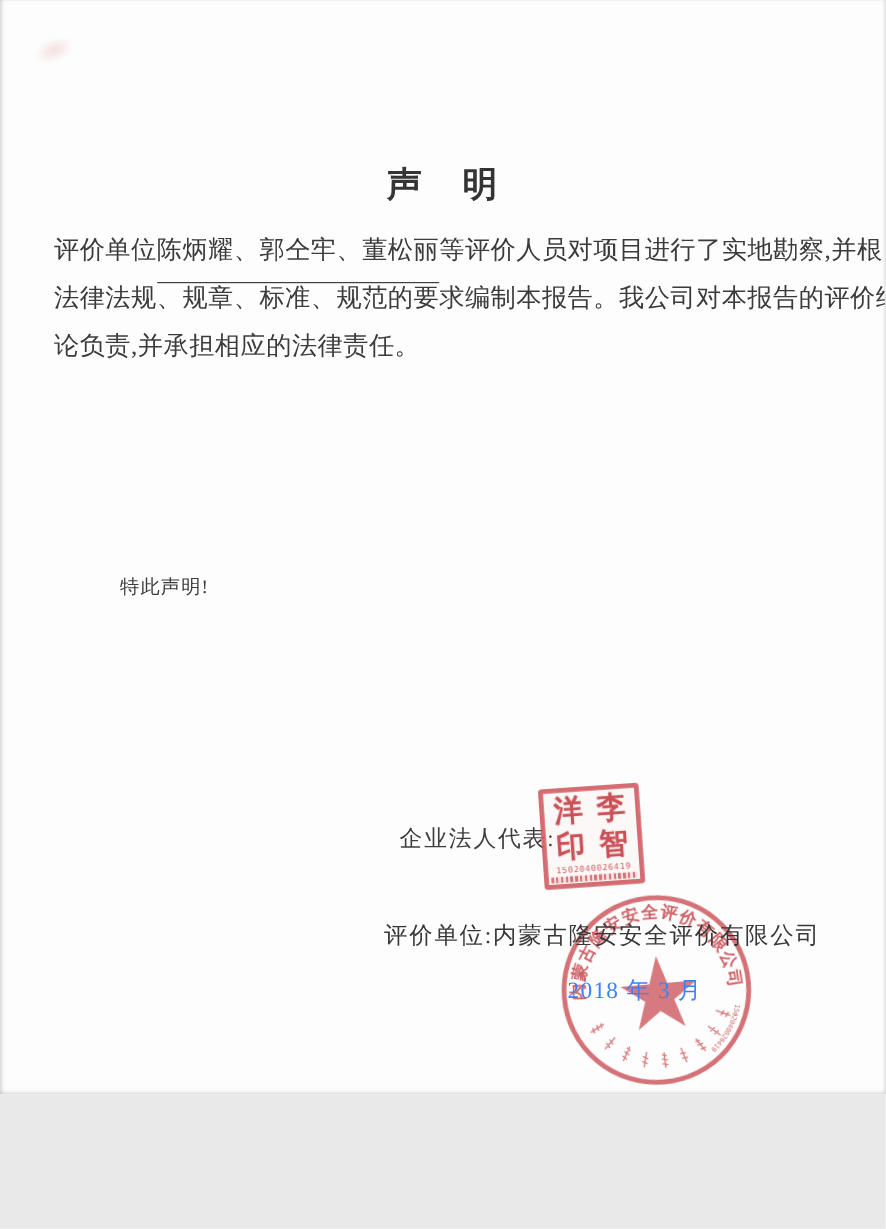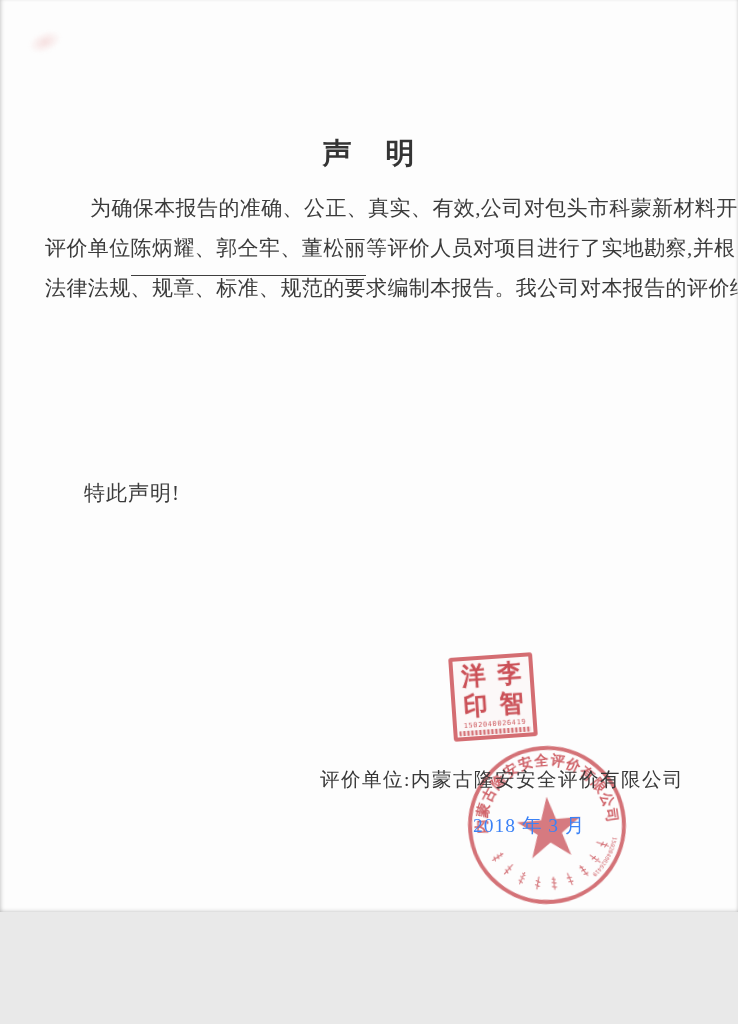--- a/index.html
+++ b/index.html
@@ -31,22 +31,22 @@
   .para {
     position:absolute; left:45px; top:188px; width:655px;
     font-size:21px; line-height:40px; letter-spacing:.4px;
   }
   .pline { white-space:pre; }
   .pline.indent { padding-left:45px; }
   .names-underline {
     border-bottom:1.5px solid #3f3f3f; padding-bottom:15px;
   }
   .closing {
-    position:absolute; left:84px; top:479px;
-    font-size:21px; letter-spacing:1px;
+    position:absolute; left:100px; top:479px;
+    font-size:16px; letter-spacing:1px;
   }
   .legal-label {
     position:absolute; left:333px; top:686px;
     font-size:19px; letter-spacing:1.5px; color:#3e3e3e;
   }
   .unit-line {
     position:absolute; left:320px; top:766px;
     font-size:19.5px; letter-spacing:1.5px; z-index:3; color:#383838;
   }
   .date-line {
@@ -95,27 +95,28 @@
 <body>
 
 <div class="page">
 
   <div class="smudge"></div>
   <div class="scan-artifact"></div>
 
   <div class="doc-title">声    明</div>
 
   <div class="para">
-    <div class="pline indent">为确保本报告的准确、公正、真实、有效,公司对包头市科蒙新材料开</div>
     <div class="pline"><span>评价单位</span><span class="names-underline">陈炳耀、郭仝牢、董松丽</span><span>等评价人员对项目进行了实地勘察,并根</span></div>
     <div class="pline">法律法规、规章、标准、规范的要求编制本报告。我公司对本报告的评价结</div>
+    <div class="pline">论负责,并承担相应的法律责任。</div>
   </div>
 
   <div class="closing">特此声明!</div>
 
+  <div class="legal-label">企业法人代表:</div>
 
   <div class="pseal">
     <div class="pseal-grid">
       <span>洋</span>
       <span>李</span>
       <span>印</span>
       <span>智</span>
     </div>
     <div class="pseal-num">1502040026419</div>
     <div class="pseal-band"></div>

